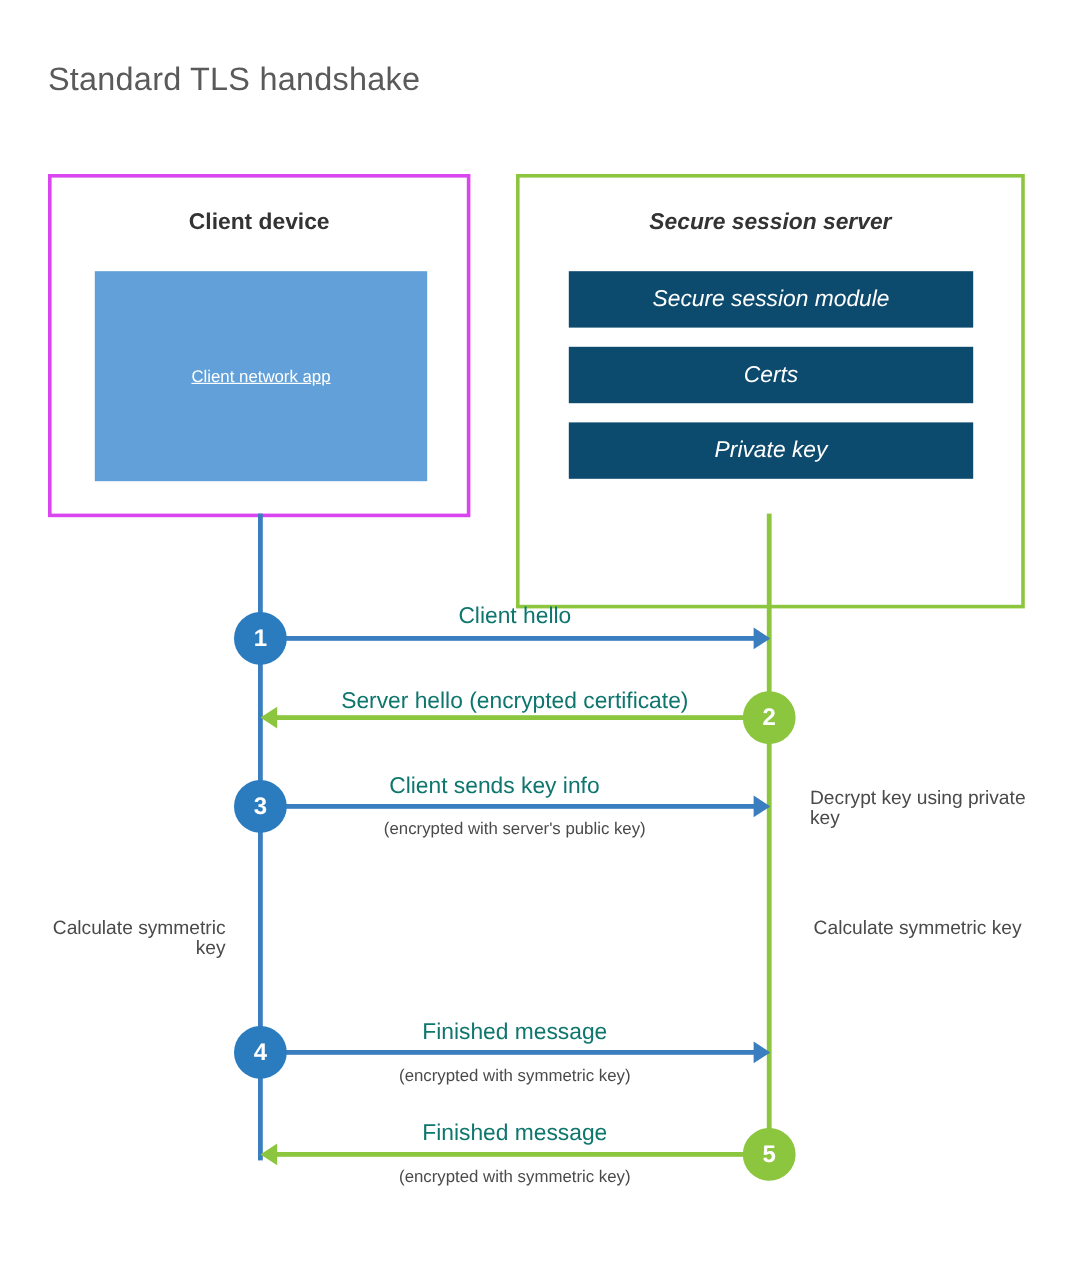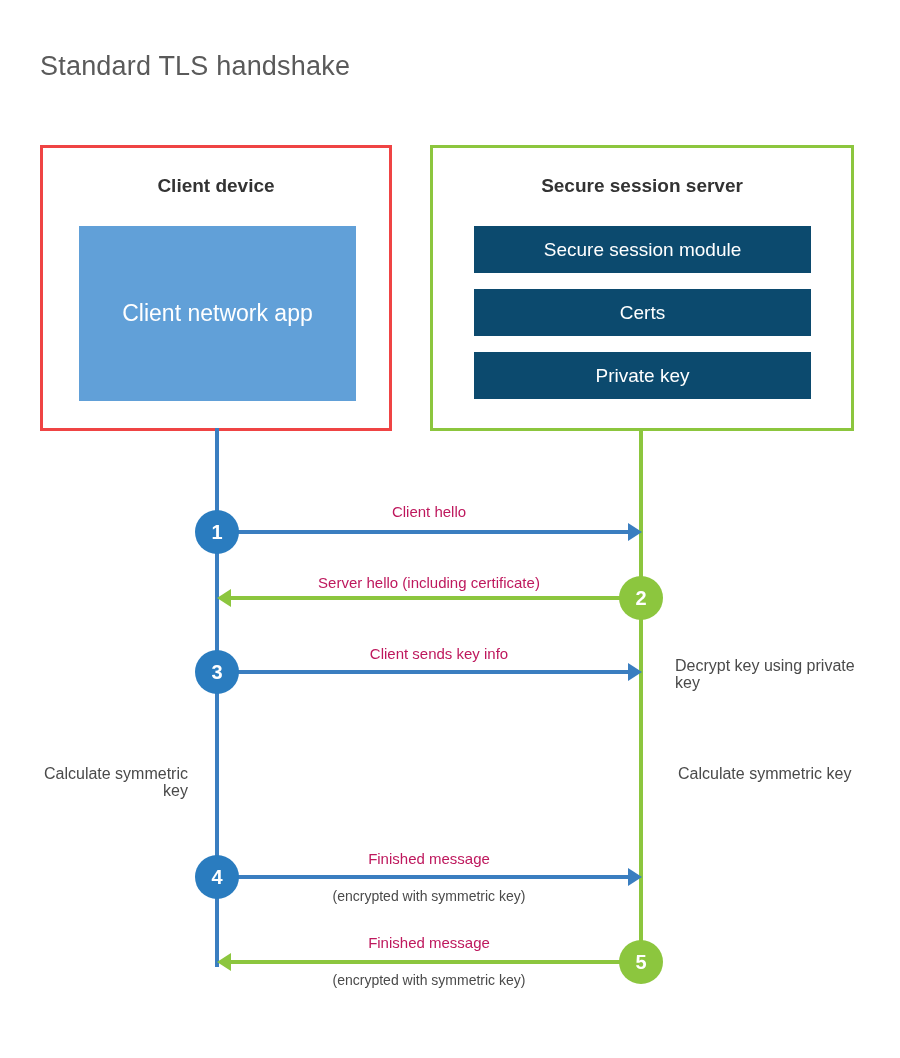--- a/index.html
+++ b/index.html
@@ -37,55 +37,57 @@
   .actor-box {
     position: absolute;
     box-sizing: border-box;
     background: #ffffff;
   }
   #client-box {
     left: 40px;
     top: 120px;
     width: 352px;
     height: 286px;
-    border: 3px solid #ef4444;
+    border: 3px solid #d946ef;
   }
   #server-box {
     left: 430px;
     top: 120px;
     width: 424px;
-    height: 286px;
+    height: 362px;
     border: 3px solid #8cc63e;
+    font-style: italic;
   }
   .actor-title {
     position: absolute;
     left: 0;
     right: 0;
     top: 27px;
     text-align: center;
     font-size: 19px;
     font-weight: bold;
     color: #333333;
   }
   #client-app-block {
     position: absolute;
     left: 36px;
     top: 78px;
     width: 277px;
     height: 175px;
     background: #61a0d8;
     color: #ffffff;
-    font-size: 23px;
+    font-size: 14px;
     line-height: 29px;
     text-align: center;
     display: flex;
     align-items: center;
     justify-content: center;
     padding: 0 10px;
     box-sizing: border-box;
+    text-decoration: underline;
   }
   .server-bar {
     position: absolute;
     left: 41px;
     width: 337px;
     height: 47px;
     background: #0c4a6e;
     color: #ffffff;
     font-size: 19px;
     display: flex;
@@ -150,22 +152,22 @@
     display: flex;
     align-items: center;
     justify-content: center;
   }
   .step-circle.blue { background: #2a7cbf; }
   .step-circle.green { background: #8cc63e; }
 
   
   .msg-label {
     position: absolute;
-    font-size: 15px;
-    color: #be185d;
+    font-size: 19px;
+    color: #0f766e;
     text-align: center;
     white-space: nowrap;
   }
   .msg-sublabel {
     position: absolute;
     font-size: 14px;
     color: #4a4a4a;
     text-align: center;
     white-space: nowrap;
   }
@@ -199,30 +201,31 @@
 
   <div class="lifeline" id="client-lifeline"></div>
   <div class="lifeline" id="server-lifeline"></div>
 
   <div class="msg-label" style="left:217px; top:478px; width:424px;">Client hello</div>
   <div class="arrow blue" style="left:217px; top:505px; width:412px;">
     <span class="head"></span>
   </div>
   <div class="step-circle blue" style="left:195px; top:485px;">1</div>
 
-  <div class="msg-label" style="left:217px; top:549px; width:424px;">Server hello (including certificate)</div>
+  <div class="msg-label" style="left:217px; top:549px; width:424px;">Server hello (encrypted certificate)</div>
   <div class="arrow green" style="left:230px; top:571px; width:391px;">
     <span class="head"></span>
   </div>
   <div class="step-circle green" style="left:619px; top:551px;">2</div>
 
-  <div class="msg-label" style="left:227px; top:620px; width:424px;">Client sends key info</div>
+  <div class="msg-label" style="left:200px; top:620px; width:424px;">Client sends key info</div>
   <div class="arrow blue" style="left:217px; top:645px; width:412px;">
     <span class="head"></span>
   </div>
+  <div class="msg-sublabel" style="left:217px; top:657px; width:424px;">(encrypted with server's public key)</div>
   <div class="step-circle blue" style="left:195px; top:625px;">3</div>
 
   <div class="side-note left-align" style="left:675px; top:632px; width:190px;">Decrypt key using private key</div>
 
   <div class="side-note right-align" style="left:30px; top:740px; width:158px;">Calculate symmetric key</div>
   <div class="side-note left-align" style="left:678px; top:740px; width:190px;">Calculate symmetric key</div>
 
   <div class="msg-label" style="left:217px; top:825px; width:424px;">Finished message</div>
   <div class="arrow blue" style="left:217px; top:850px; width:412px;">
     <span class="head"></span>

